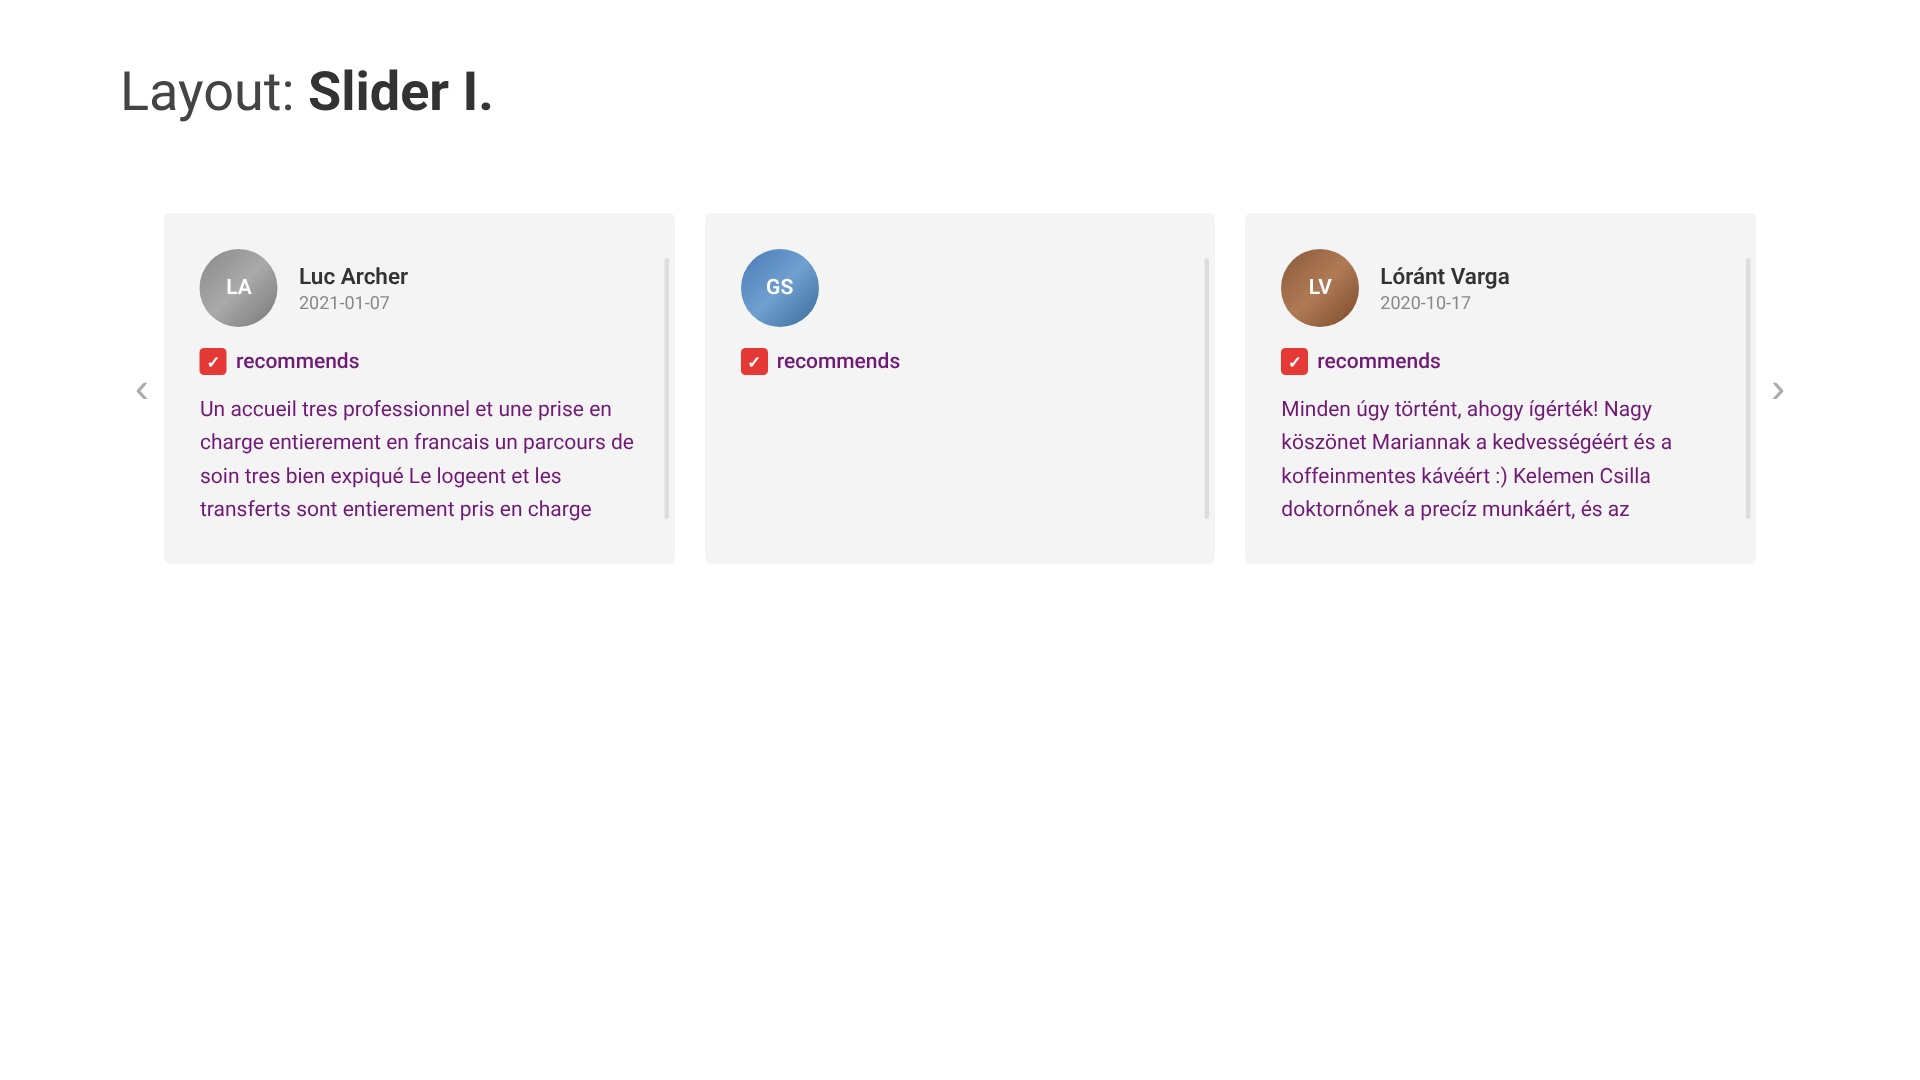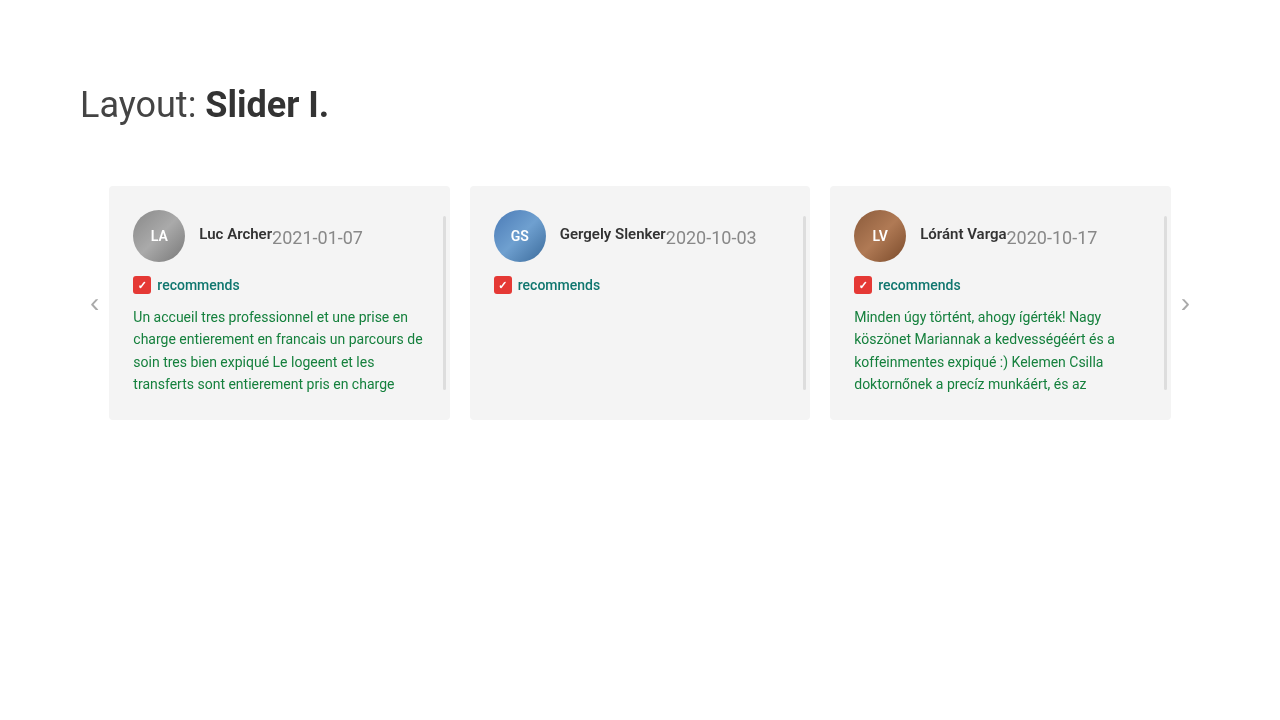--- a/index.html
+++ b/index.html
@@ -6,21 +6,21 @@
     body {
       font-family: -apple-system, BlinkMacSystemFont, 'Segoe UI', Roboto, sans-serif;
       background: #ffffff;
       color: #333;
       width: 1280px;
       height: 720px;
       overflow: hidden;
     }
 
     .page-wrapper {
-      padding: 84px 80px;
+      padding: 40px 80px;
     }
 
     .page-title {
       font-size: 36px;
       font-weight: 400;
       color: #444;
       margin-bottom: 60px;
     }
 
     .page-title strong {
@@ -112,32 +112,32 @@
     .avatar-lorant::after {
       content: 'LV';
       position: absolute;
       color: #fff;
       font-size: 14px;
       font-weight: 600;
     }
 
     .reviewer-info {
       display: flex;
-      flex-direction: row;
+      flex-direction: column;
       justify-content: flex-end;
     }
 
     .reviewer-name {
       font-size: 15px;
       font-weight: 600;
       color: #333;
     }
 
     .reviewer-date {
-      font-size: 18px;
+      font-size: 12px;
       color: #888;
       margin-top: 2px;
     }
 
     .recommends-badge {
       display: flex;
       align-items: center;
       gap: 6px;
       margin-bottom: 12px;
     }
@@ -155,27 +155,27 @@
 
     .recommends-icon::after {
       content: '✓';
       color: white;
       font-size: 11px;
       font-weight: 700;
     }
 
     .recommends-text {
       font-size: 14px;
-      color: #0f766e;
+      color: #701a75;
       font-weight: 500;
     }
 
     .review-text {
       font-size: 14px;
-      color: #15803d;
+      color: #701a75;
       line-height: 1.6;
     }
 
     .scroll-bar {
       position: absolute;
       right: 4px;
       top: 30px;
       bottom: 30px;
       width: 3px;
       background: #ddd;
@@ -206,43 +206,39 @@
       <div class="recommends-badge">
         <span class="recommends-icon"></span>
         <span class="recommends-text">recommends</span>
       </div>
       <p class="review-text">Un accueil tres professionnel et une prise en charge entierement en francais un parcours de soin tres bien expiqué Le logeent et les transferts sont entierement pris en charge</p>
       <div class="scroll-bar"></div>
     </div>
         <div class="review-card">
       <div class="reviewer-header">
         <div class="avatar avatar-gergely"></div>
-        <div class="reviewer-info">
-          <span class="reviewer-name">Gergely Slenker</span>
-          <span class="reviewer-date">2020-10-03</span>
-        </div>
       </div>
       <div class="recommends-badge">
         <span class="recommends-icon"></span>
         <span class="recommends-text">recommends</span>
       </div>
       <div class="scroll-bar"></div>
     </div>
         <div class="review-card">
       <div class="reviewer-header">
         <div class="avatar avatar-lorant"></div>
         <div class="reviewer-info">
           <span class="reviewer-name">Lóránt Varga</span>
           <span class="reviewer-date">2020-10-17</span>
         </div>
       </div>
       <div class="recommends-badge">
         <span class="recommends-icon"></span>
         <span class="recommends-text">recommends</span>
       </div>
-      <p class="review-text">Minden úgy történt, ahogy ígérték! Nagy köszönet Mariannak a kedvességéért és a koffeinmentes expiqué :) Kelemen Csilla doktornőnek a precíz munkáért, és az</p>
+      <p class="review-text">Minden úgy történt, ahogy ígérték! Nagy köszönet Mariannak a kedvességéért és a koffeinmentes kávéért :) Kelemen Csilla doktornőnek a precíz munkáért, és az</p>
       <div class="scroll-bar"></div>
     </div>
       </div>
 
     <button class="slider-arrow">›</button>
   </div>
 </div>
 
 </body></html>

